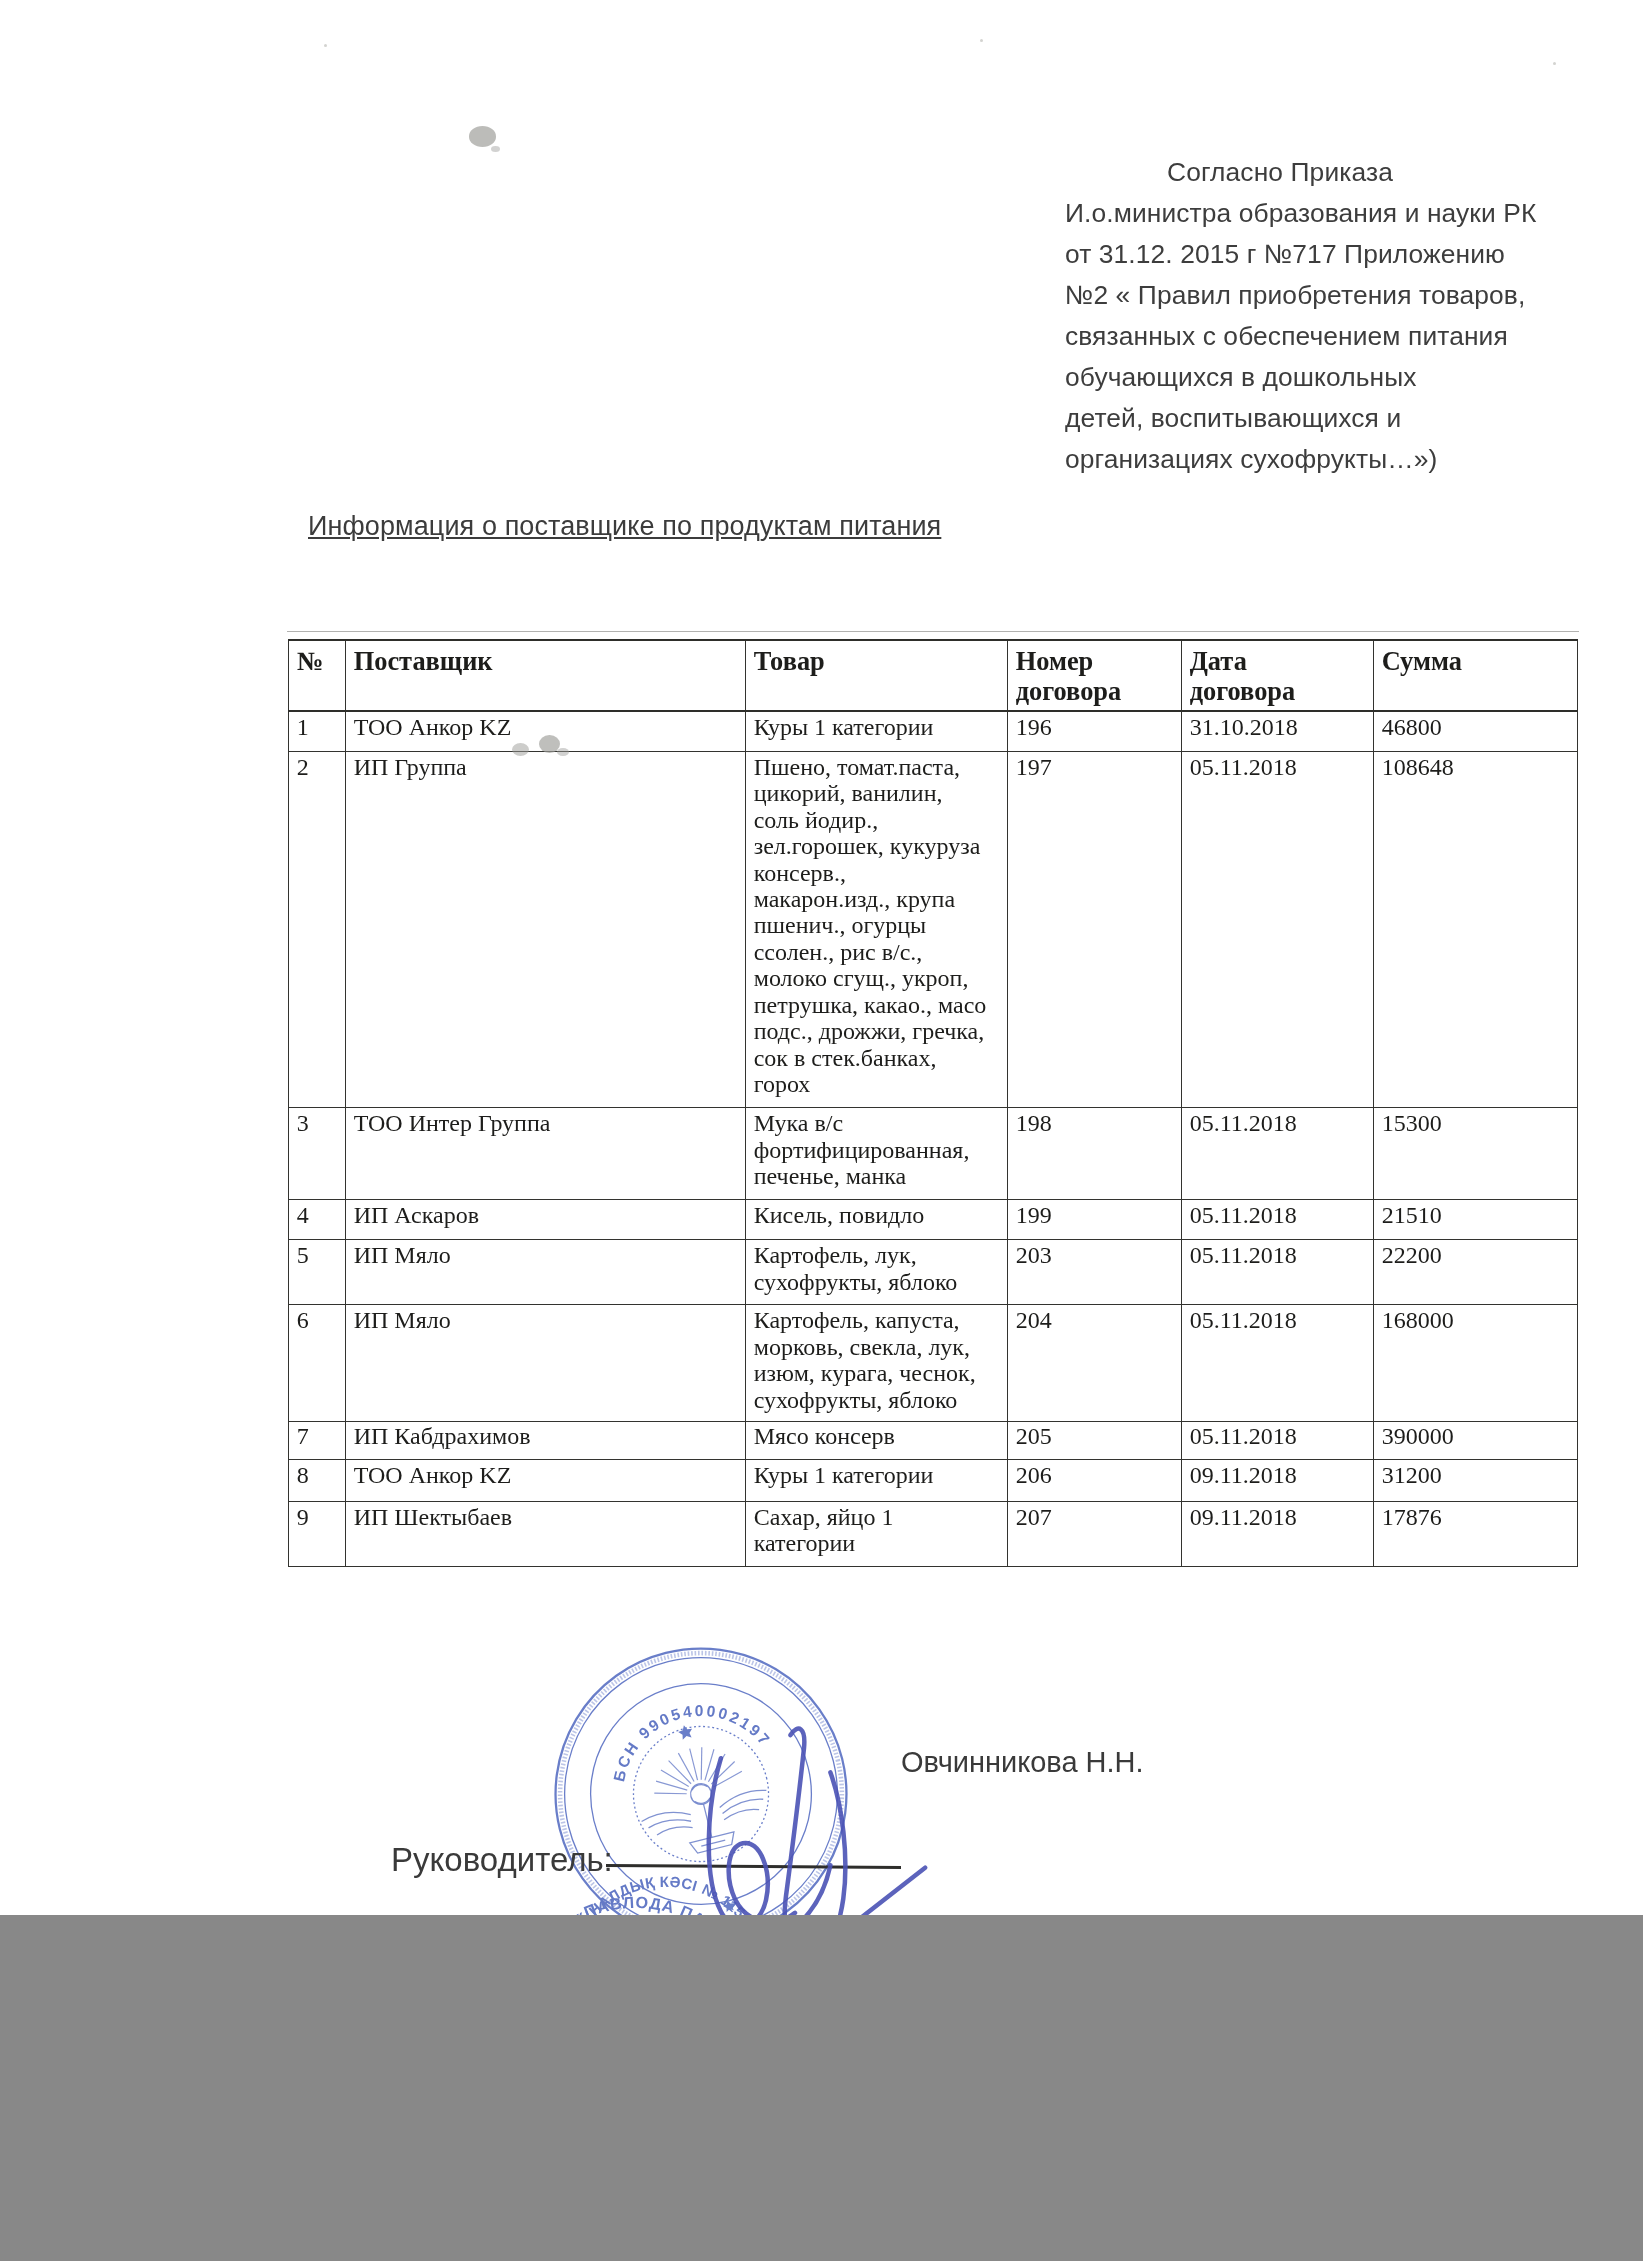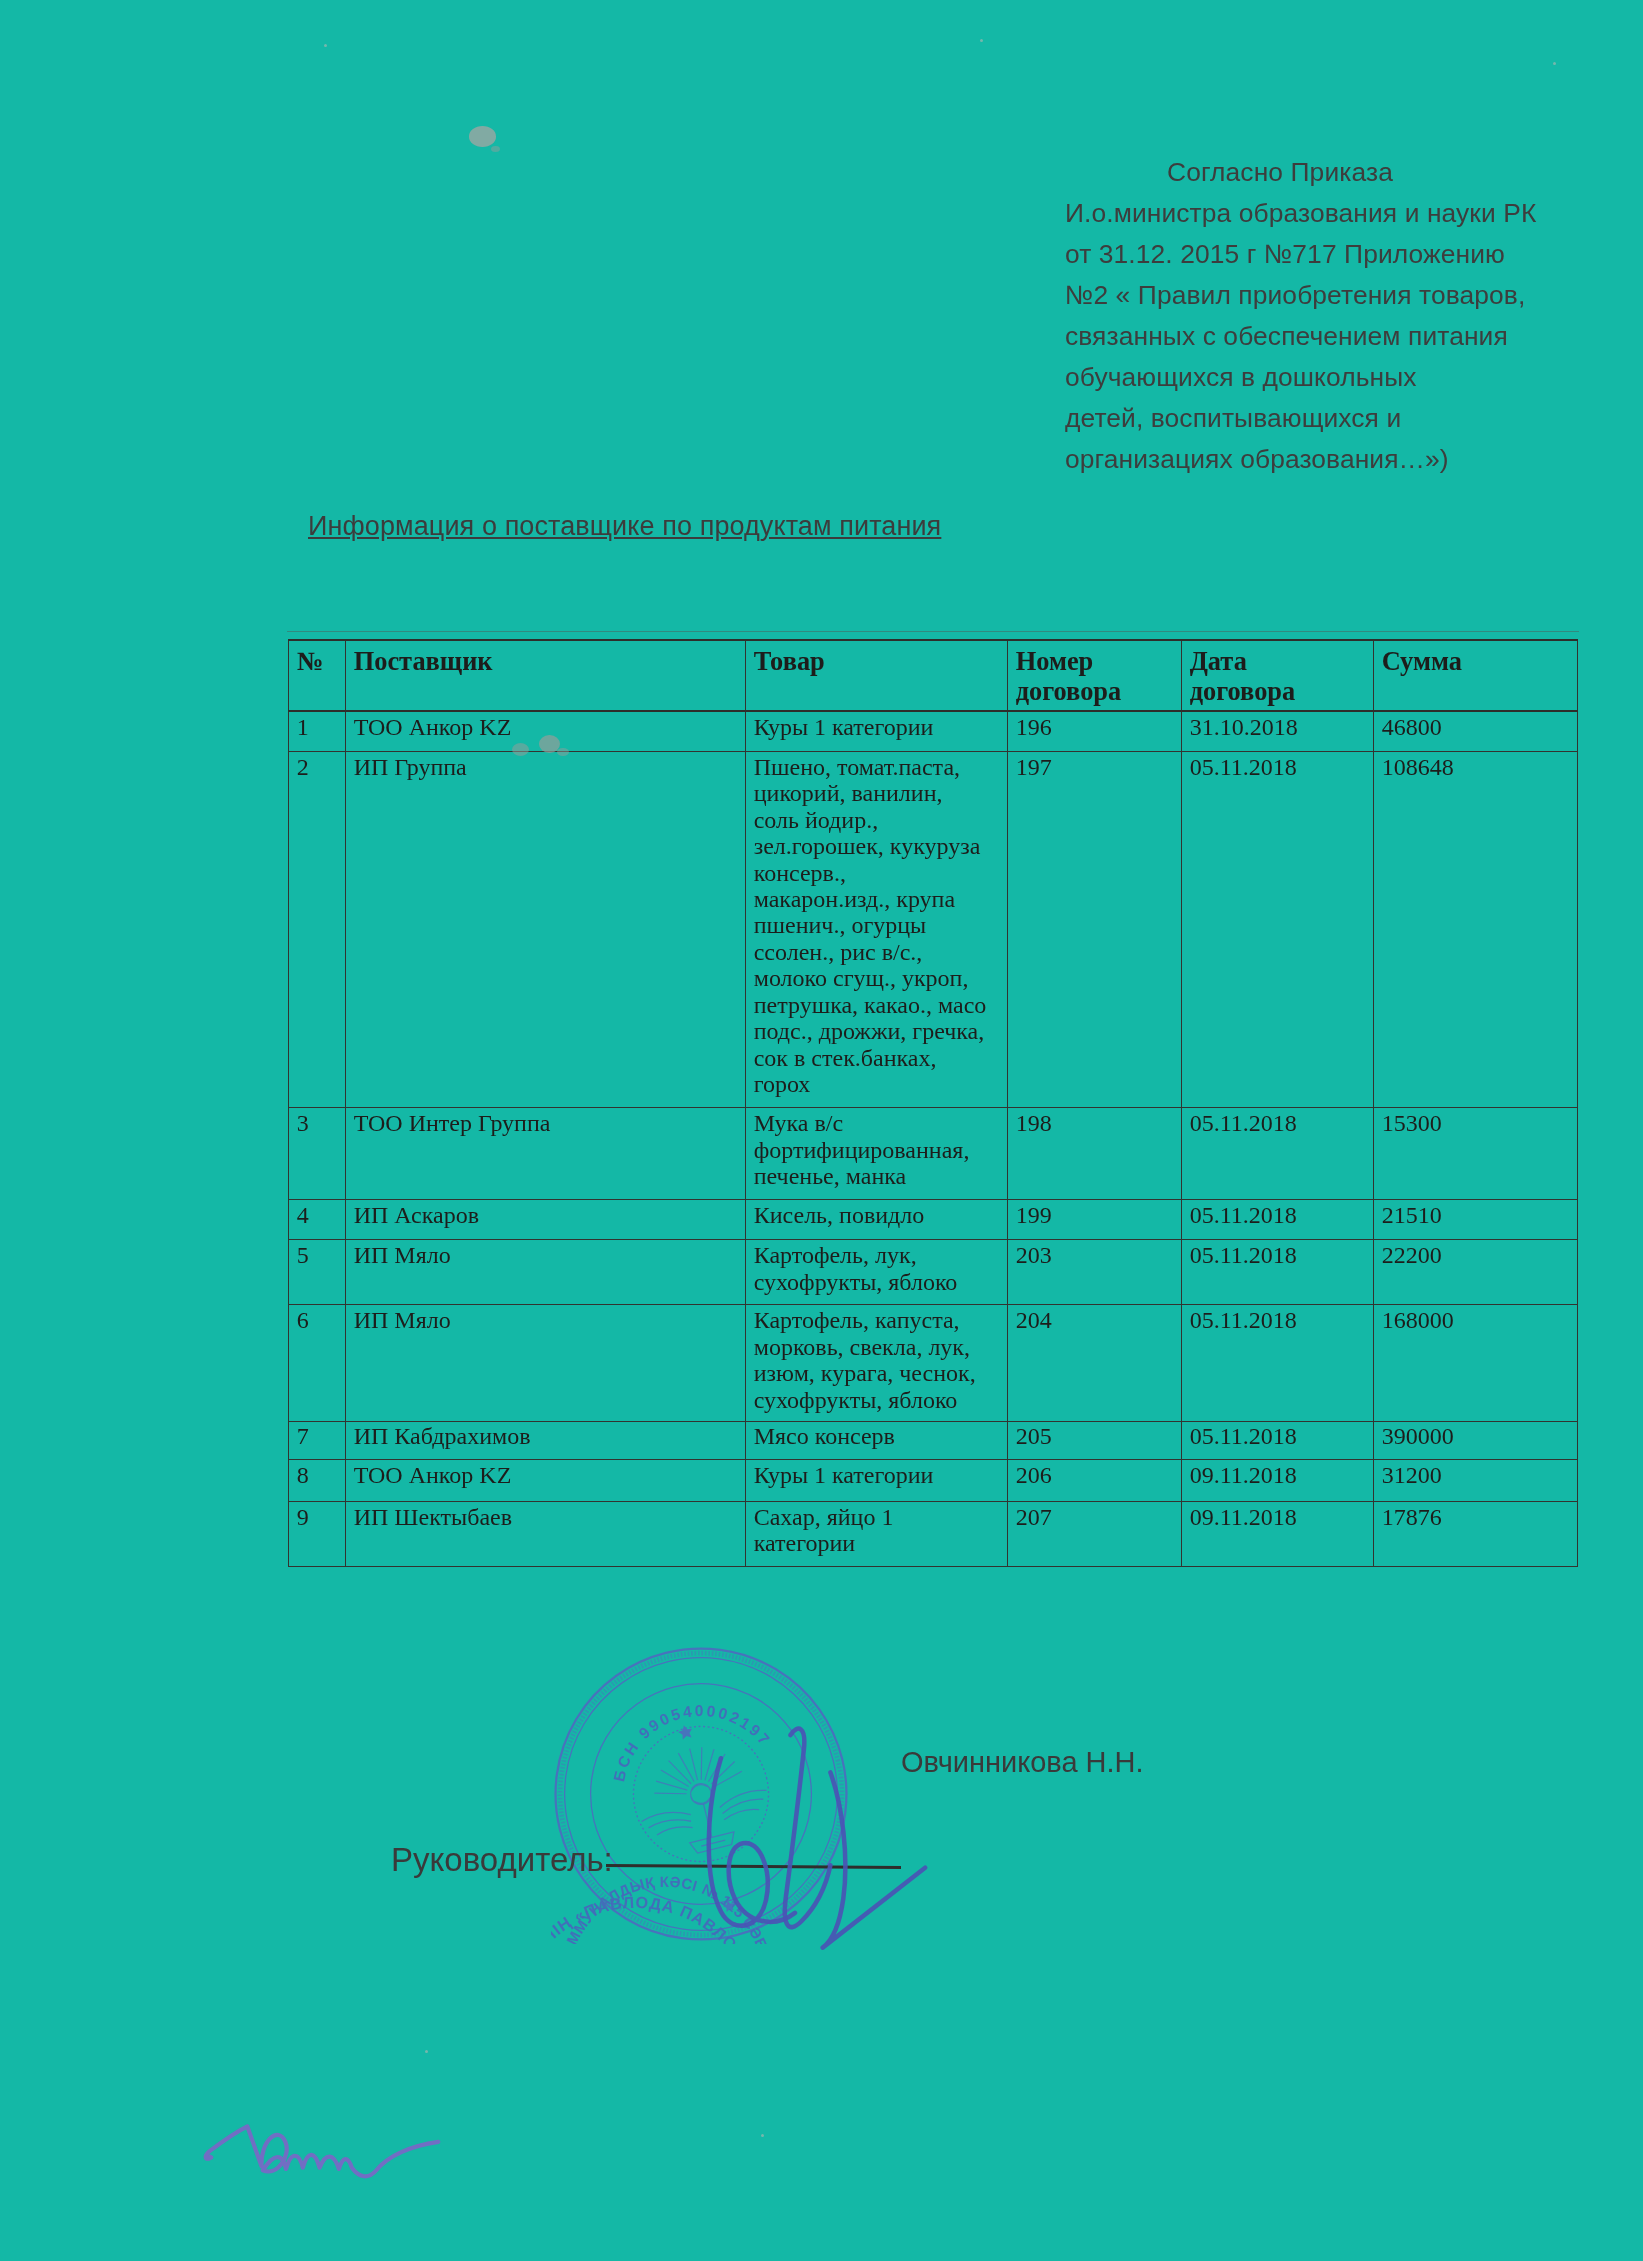--- a/index.html
+++ b/index.html
@@ -1,19 +1,19 @@
 <!DOCTYPE html>
 <html style="font-size:10.3px"><head>
 <meta charset="utf-8">
 <style>
   html,body{margin:0;padding:0;background:#888;}
   .page{
     position:relative;
-    width:1644px;height:2261px;
-    background:#14b8a6;
+    width:1644px;height:1915px;
+    background:#ffffff;
     overflow:hidden;
     font-family:"Liberation Sans","DejaVu Sans",sans-serif;
     color:#3d3d3d;
   }
   
   .order-note{
     position:absolute;left:1065px;top:152px;width:548px;
     font-size:26.4px;line-height:41px;color:#3d3d3d;
     letter-spacing:0.1px;
   }
@@ -116,21 +116,21 @@
 <div class="page">
 
   <div class="order-note">
     <div class="ln0">Согласно Приказа</div>
     <div>И.о.министра образования и науки РК</div>
     <div>от 31.12. 2015 г №717 Приложению</div>
     <div>№2 « Правил приобретения товаров,</div>
     <div>связанных с обеспечением питания</div>
     <div>обучающихся в дошкольных</div>
     <div>детей, воспитывающихся и</div>
-    <div>организациях образования…»)</div>
+    <div>организациях сухофрукты…»)</div>
   </div>
 
   <div class="doc-title">Информация о поставщике по продуктам питания</div>
 
   <div class="table-topline"></div>
 
   <table class="suppliers-table">
     <colgroup>
       <col style="width:57px">
         <col style="width:400px">

